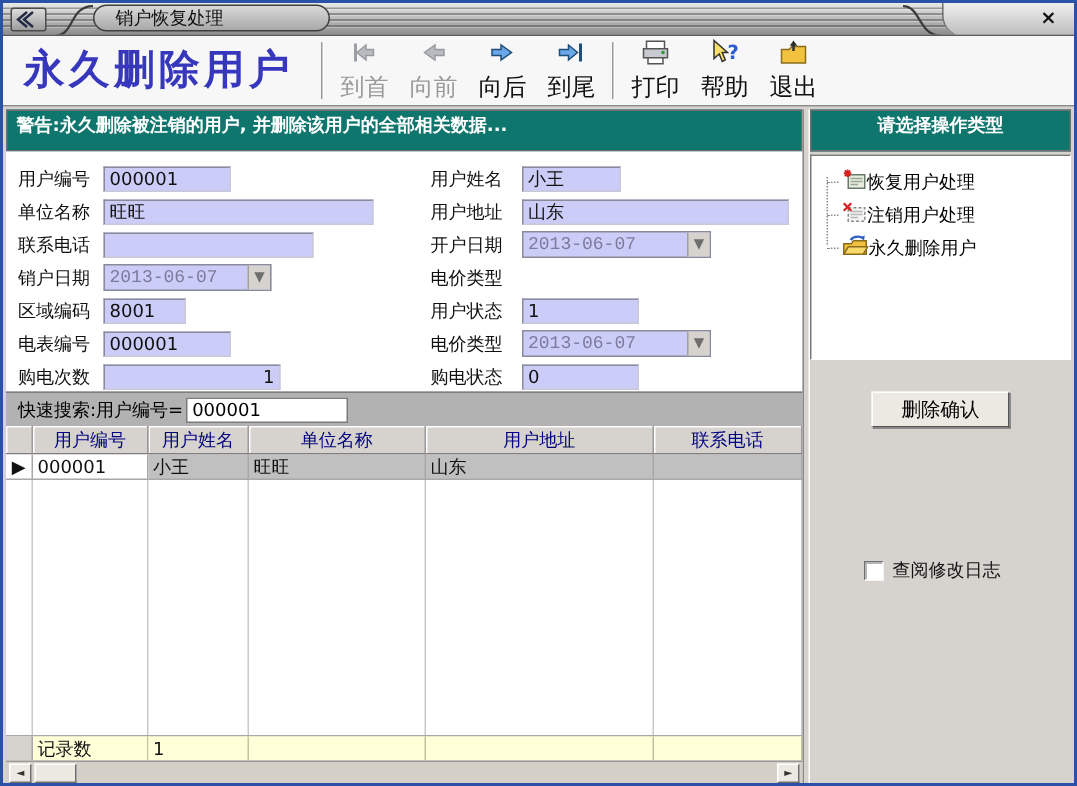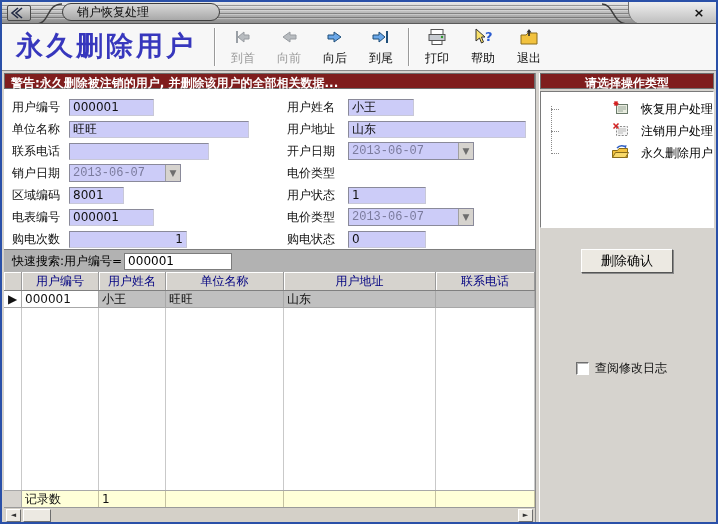--- a/index.html
+++ b/index.html
@@ -28,30 +28,30 @@
     font-weight:bold; font-size:13px; color:#111; cursor:default; }
 
   
   .headerband { position:relative; height:47px; background:#f7f7f7; border-bottom:1px solid #8a8a8a;
     display:flex; align-items:center; }
   .page-title { font-size:27px; font-weight:bold; color:#3737bd; letter-spacing:3px;
     padding:0 14px 2px 14px; white-space:nowrap; }
   .tsep { width:2px; height:38px; border-left:1px solid #9a9a9a; border-right:1px solid #fff; margin:0 4px; }
   .tbtn { width:46px; height:42px; display:flex; flex-direction:column; align-items:center;
     justify-content:center; gap:1px; cursor:default; }
-  .tbtn .tlabel { font-size:12px; color:#111; }
+  .tbtn .tlabel { font-size:16px; color:#111; }
   .tbtn.disabled .tlabel { color:#9a9a9a; }
 
   
   .bodyrow { display:flex; height:451px; padding:2px 2px 0 2px; background:#d6d3ce; }
   .leftarea { width:531px; display:flex; flex-direction:column; background:#fff; }
   .vdivider { width:5px; background:#d6d3ce; border-left:1px solid #8a8a8a; border-right:1px solid #ffffff; }
   .rightpanel { flex:1; display:flex; flex-direction:column; background:#d6d3ce; }
 
-  .graybar { height:16px; background:#7f1d1d; color:#fff; font-weight:bold; line-height:19px;
+  .graybar { height:28px; background:#0f766e; color:#fff; font-weight:bold; line-height:19px;
     border:1px solid #6e6e6e; }
   .warnbar { padding-left:6px; }
   .panelbar { text-align:center; }
 
   
   .formarea { height:160px; background:#fff; padding:7px 0 0 8px; }
   .frow { display:grid; grid-template-columns:57px 218px 61px auto; align-items:center; height:22px; }
   .flabel { color:#111; white-space:nowrap; }
   .finput { height:17px; background:#ccccf8; border:1px solid #8a8a9a; border-right-color:#c8c8d8;
     border-bottom-color:#c8c8d8; font:12px "DejaVu Sans",sans-serif; color:#111; padding:0 3px; }
@@ -93,21 +93,21 @@
     border:1px solid; border-color:#fff #6e6e6e #6e6e6e #fff; font-size:7px; line-height:11px;
     text-align:center; color:#333; }
   .sbtn.left { left:2px; } .sbtn.right { right:2px; }
   .sthumb { position:absolute; top:1px; left:19px; width:28px; height:13px; background:#ece9e2;
     border:1px solid; border-color:#fff #6e6e6e #6e6e6e #fff; }
 
   
   .treebox { margin-top:2px; height:137px; background:#fff; border:1px solid;
     border-color:#7a7a7a #ffffff #ffffff #7a7a7a; position:relative; padding-top:6px; }
   .treebox .vline { position:absolute; left:10px; top:14px; height:45px; border-left:1px dotted #8a8a8a; }
-  .titem { position:relative; height:22px; display:flex; align-items:center; gap:12px; padding-left:20px; cursor:default;justify-content:flex-end; }
+  .titem { position:relative; height:22px; display:flex; align-items:center; gap:0; padding-left:20px; cursor:default; }
   .titem .stub { position:absolute; left:10px; top:11px; width:8px; border-top:1px dotted #8a8a8a; }
   .titem .tilabel { color:#000; }
 
   .confirmbtn { width:92px; height:24px; margin:21px auto 0 auto; display:block;
     background:#ece9e2; border:1px solid; border-color:#ffffff #555555 #555555 #ffffff;
     box-shadow:1px 1px 0 #8a8a8a; font:13px "DejaVu Sans",sans-serif; color:#000; cursor:default; }
 
   .chkrow { margin:87px 0 0 36px; display:flex; align-items:center; gap:6px; }
   .chkbox { width:13px; height:13px; background:#fff; border:1px solid;
     border-color:#6e6e6e #ffffff #ffffff #6e6e6e; box-shadow:inset 1px 1px 0 #b5b5b5; }

